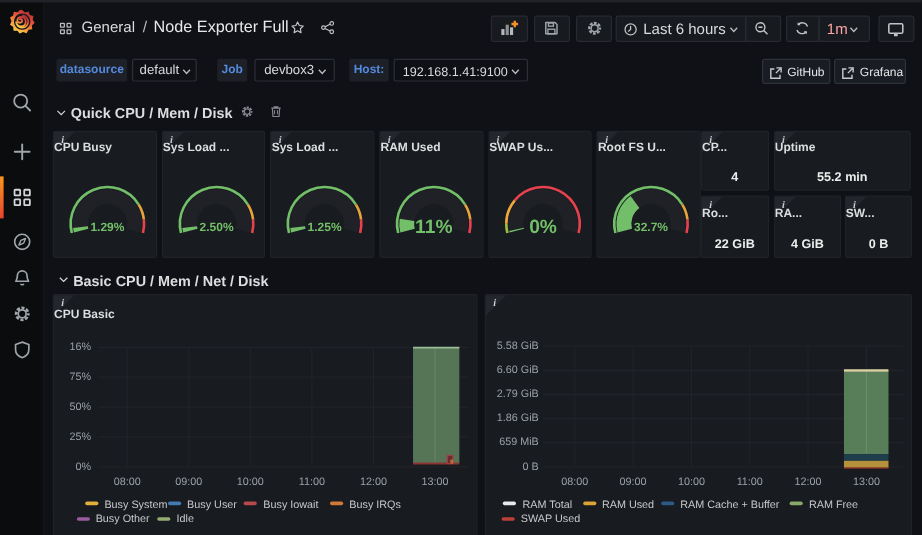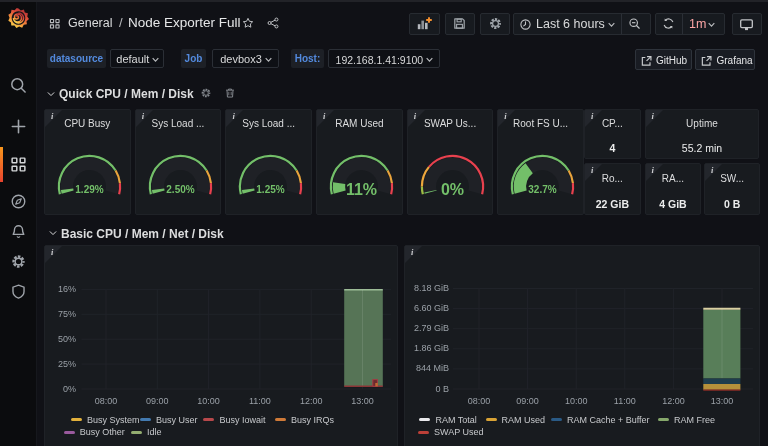--- a/index.html
+++ b/index.html
@@ -1,17 +1,17 @@
 <!DOCTYPE html>
 <html><head><meta charset="utf-8"><style>
 *{margin:0;padding:0;box-sizing:border-box}
 body{width:768px;height:446px;background:#101116;font-family:"Liberation Sans",sans-serif;position:relative;overflow:hidden;color:#d8d9da}
 .abs{position:absolute}
 .panel{position:absolute;background:#181b1f;border:1px solid #1f2227;border-radius:2px}
-.ptitle{position:absolute;width:100%;text-align:center;font-weight:normal;color:#dcddde;white-space:nowrap;overflow:hidden}
+.ptitle{position:absolute;width:100%;font-weight:bold;color:#dcddde;white-space:nowrap;overflow:hidden}
 .btn{position:absolute;background:#171a1f;border:1px solid #272b31;border-radius:2px}
 .chip{position:absolute;background:#1d2026;border-radius:2px;color:#538ade;font-weight:bold;text-align:center}
 .dd{position:absolute;background:#0e1015;border:1px solid #2b2f36;border-radius:2px;color:#d8d9da}
 .ylab{position:absolute;text-align:right;font-size:9px;color:#9aa0a7}
 .xlab{position:absolute;text-align:center;font-size:9px;color:#9aa0a7;width:36px}
 .leg{position:absolute;display:flex;align-items:center;font-size:9px;color:#c7c9cc;white-space:nowrap}
 .lic{display:inline-block;width:11px;height:3.4px;border-radius:2px;margin-right:5px}
 </style></head><body>
 <div class="abs" style="left:0;top:0;width:37px;height:446px;background:#0b0c0e;border-right:1px solid #16181d"></div>
 <div class="abs" style="left:0;top:0;width:768px;height:2px;background:#222328"></div>
@@ -255,21 +255,21 @@
 <div class="panel" style="left:584px;top:109px;width:56.7px;height:50px">
 <div style="position:absolute;left:0;top:0;width:0;height:0;border-top:17px solid #23262c;border-right:17px solid transparent"></div>
     <div style="position:absolute;left:6px;top:1px;font:italic bold 8.5px 'Liberation Serif',serif;color:#cfd0d2">i</div>
 <div class="ptitle" style="top:7.5px;font-size:10px">CP...</div>
 <div class="abs" style="top:32px;width:100%;text-align:center;font-size:10.5px;font-weight:bold;color:#eceded;white-space:nowrap">4</div>
 </div>
 <div class="panel" style="left:644.6px;top:109px;width:114.7px;height:50px">
 <div style="position:absolute;left:0;top:0;width:0;height:0;border-top:17px solid #23262c;border-right:17px solid transparent"></div>
     <div style="position:absolute;left:6px;top:1px;font:italic bold 8.5px 'Liberation Serif',serif;color:#cfd0d2">i</div>
 <div class="ptitle" style="top:7.5px;font-size:10px">Uptime</div>
-<div class="abs" style="top:32px;width:100%;text-align:center;font-size:10.5px;font-weight:normal;color:#eceded;white-space:nowrap">55.2 min</div>
+<div class="abs" style="top:32px;width:100%;text-align:center;font-size:10.5px;font-weight:bold;color:#eceded;white-space:nowrap">55.2 min</div>
 </div>
 <div class="panel" style="left:584px;top:163px;width:56.7px;height:52px">
 <div style="position:absolute;left:0;top:0;width:0;height:0;border-top:17px solid #23262c;border-right:17px solid transparent"></div>
     <div style="position:absolute;left:6px;top:1px;font:italic bold 8.5px 'Liberation Serif',serif;color:#cfd0d2">i</div>
 <div class="ptitle" style="top:9px;font-size:10px">Ro...</div>
 <div class="abs" style="top:33.80000000000001px;width:100%;text-align:center;font-size:10.5px;font-weight:bold;color:#eceded;white-space:nowrap">22 GiB</div>
 </div>
 <div class="panel" style="left:644.6px;top:163px;width:56.7px;height:52px">
 <div style="position:absolute;left:0;top:0;width:0;height:0;border-top:17px solid #23262c;border-right:17px solid transparent"></div>
     <div style="position:absolute;left:6px;top:1px;font:italic bold 8.5px 'Liberation Serif',serif;color:#cfd0d2">i</div>
@@ -282,20 +282,21 @@
 <div class="ptitle" style="top:9px;font-size:10px">SW...</div>
 <div class="abs" style="top:33.80000000000001px;width:100%;text-align:center;font-size:10.5px;font-weight:bold;color:#eceded;white-space:nowrap">0 B</div>
 </div>
 <svg style="position:absolute;left:48px;top:228px" width="10" height="10" viewBox="0 0 16 16">
     <path d="M3 5.5 L8 10.5 L13 5.5" stroke="#d8d9da" stroke-width="1.6" fill="none"></path>
   </svg>
 <div class="abs" style="left:61px;top:227px;font-size:12px;font-weight:bold;color:#dcddde">Basic CPU / Mem / Net / Disk</div>
 <div class="panel" style="left:44px;top:245px;width:354px;height:206px">
 <div style="position:absolute;left:0;top:0;width:0;height:0;border-top:17px solid #23262c;border-right:17px solid transparent"></div>
     <div style="position:absolute;left:6px;top:1px;font:italic bold 8.5px 'Liberation Serif',serif;color:#cfd0d2">i</div>
+<div class="ptitle" style="top:10.5px;font-size:10px">CPU Basic</div>
 <div class="ylab" style="left:2px;top:37.9px;width:29px">16%</div>
 <div class="ylab" style="left:2px;top:62.8px;width:29px">75%</div>
 <div class="ylab" style="left:2px;top:87.7px;width:29px">50%</div>
 <div class="ylab" style="left:2px;top:112.6px;width:29px">25%</div>
 <div class="ylab" style="left:2px;top:137.5px;width:29px">0%</div>
 <svg width="354" height="204" style="position:absolute;left:0;top:0">
       <path d="M36.5 43.4H346" stroke="#202329" stroke-width="1"></path>
       <path d="M36.5 68.3H346" stroke="#202329" stroke-width="1"></path>
       <path d="M36.5 93.2H346" stroke="#202329" stroke-width="1"></path>
       <path d="M36.5 118.1H346" stroke="#202329" stroke-width="1"></path>
@@ -322,25 +323,25 @@
 <div class="leg" style="left:26px;top:168.2px;height:11px"><span class="lic" style="background:#e2b13c"></span>Busy System</div>
 <div class="leg" style="left:94.9px;top:168.2px;height:11px"><span class="lic" style="background:#437ab0"></span>Busy User</div>
 <div class="leg" style="left:158.4px;top:168.2px;height:11px"><span class="lic" style="background:#b7484b"></span>Busy Iowait</div>
 <div class="leg" style="left:230.1px;top:168.2px;height:11px"><span class="lic" style="background:#cf7a38"></span>Busy IRQs</div>
 <div class="leg" style="left:18.7px;top:180.9px;height:11px"><span class="lic" style="background:#9a5a9e"></span>Busy Other</div>
 <div class="leg" style="left:86.1px;top:180.9px;height:11px"><span class="lic" style="background:#93ad70"></span>Idle</div>
 </div>
 <div class="panel" style="left:404px;top:245px;width:356px;height:206px">
 <div style="position:absolute;left:0;top:0;width:0;height:0;border-top:17px solid #23262c;border-right:17px solid transparent"></div>
     <div style="position:absolute;left:6px;top:1px;font:italic bold 8.5px 'Liberation Serif',serif;color:#cfd0d2">i</div>
-<div class="ylab" style="left:2px;top:37.0px;width:42px">8.18 GiB</div>
+<div class="ylab" style="left:2px;top:37.0px;width:42px">5.58 GiB</div>
 <div class="ylab" style="left:2px;top:57.1px;width:42px">6.60 GiB</div>
 <div class="ylab" style="left:2px;top:77.2px;width:42px">2.79 GiB</div>
 <div class="ylab" style="left:2px;top:97.3px;width:42px">1.86 GiB</div>
-<div class="ylab" style="left:2px;top:117.4px;width:42px">844 MiB</div>
+<div class="ylab" style="left:2px;top:117.4px;width:42px">659 MiB</div>
 <div class="ylab" style="left:2px;top:137.5px;width:42px">0 B</div>
 <svg width="356" height="204" style="position:absolute;left:0;top:0">
       <path d="M48 42.5H348" stroke="#202329" stroke-width="1"></path>
       <path d="M48 62.6H348" stroke="#202329" stroke-width="1"></path>
       <path d="M48 82.7H348" stroke="#202329" stroke-width="1"></path>
       <path d="M48 102.8H348" stroke="#202329" stroke-width="1"></path>
       <path d="M48 122.9H348" stroke="#202329" stroke-width="1"></path>
       <path d="M48 143H348" stroke="#202329" stroke-width="1"></path>
       <path d="M74 42.5V143" stroke="#202329" stroke-width="1"></path>
       <path d="M122.6 42.5V143" stroke="#202329" stroke-width="1"></path>

